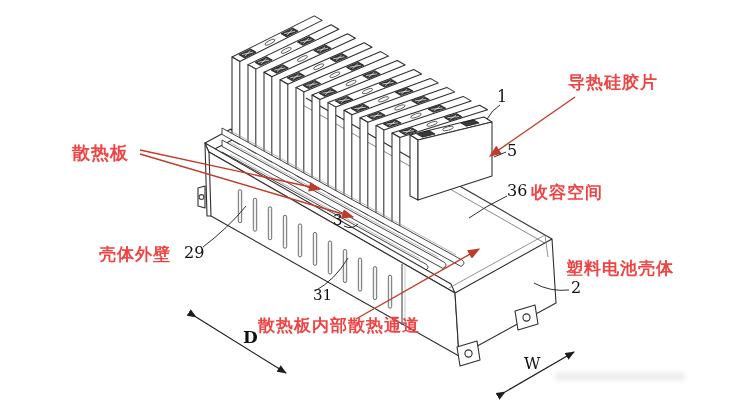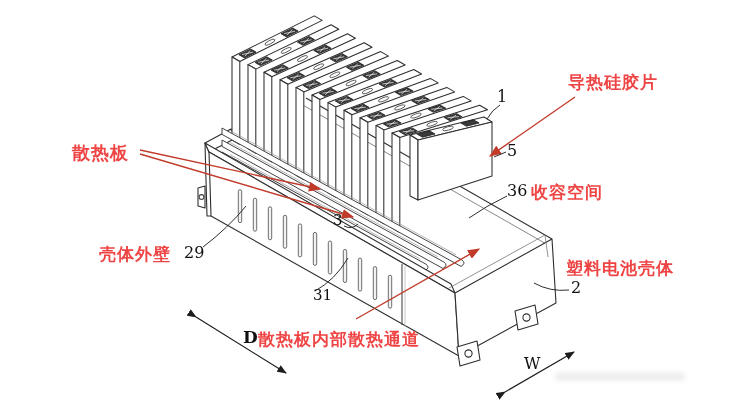--- a/index.html
+++ b/index.html
@@ -237,21 +237,21 @@
       <path d="M196,317 L286,373" marker-start="url(#ba)" marker-end="url(#ba)"></path>
       <path d="M505,392 L574,352" marker-start="url(#ba)" marker-end="url(#ba)"></path>
     </g>
   </svg>
 
   <div class="lbl" style="left:568px;top:71px;font-size:17px;">导热硅胶片</div>
   <div class="lbl" style="left:72px;top:141px;font-size:18px;">散热板</div>
   <div class="lbl" style="left:99px;top:243px;font-size:17px;">壳体外壁</div>
   <div class="lbl" style="left:566px;top:257px;font-size:17px;">塑料电池壳体</div>
   <div class="lbl" style="left:531px;top:181px;font-size:17px;">收容空间</div>
-  <div class="lbl" style="left:258px;top:328px;font-size:17px;font-family:Liberation Serif, serif;">散热板内部散热通道</div>
+  <div class="lbl" style="left:258px;top:314px;font-size:17px;font-family:Liberation Serif, serif;">散热板内部散热通道</div>
   <div class="num" style="left:243px;top:327px;font-size:17px;font-weight:600;">D</div>
   <div class="num" style="left:524px;top:354px;font-size:16px;">W</div>
 
   <div class="num" style="left:497px;top:87px;font-size:16px;">1</div>
   <div class="num" style="left:507px;top:141px;font-size:16px;">5</div>
   <div class="num" style="left:333px;top:211px;font-size:15px;">3</div>
   <div class="num" style="left:507px;top:181px;font-size:16px;">36</div>
   <div class="num" style="left:184px;top:243px;font-size:16px;">29</div>
   <div class="num" style="left:313px;top:286px;font-size:15px;">31</div>
   <div class="num" style="left:571px;top:278px;font-size:16px;">2</div>

